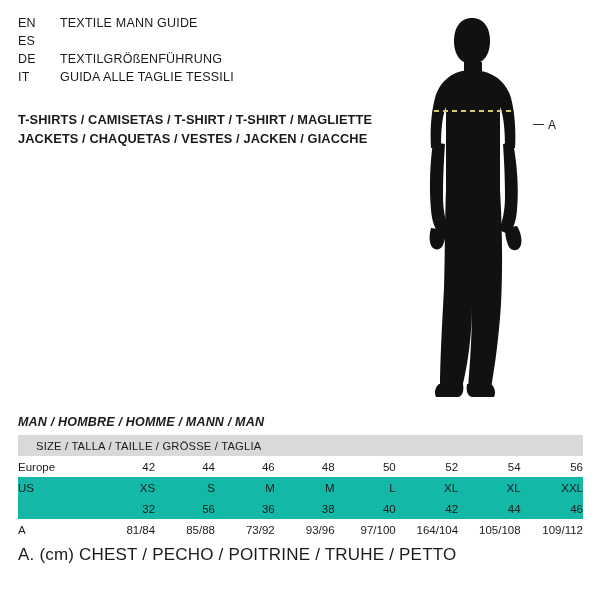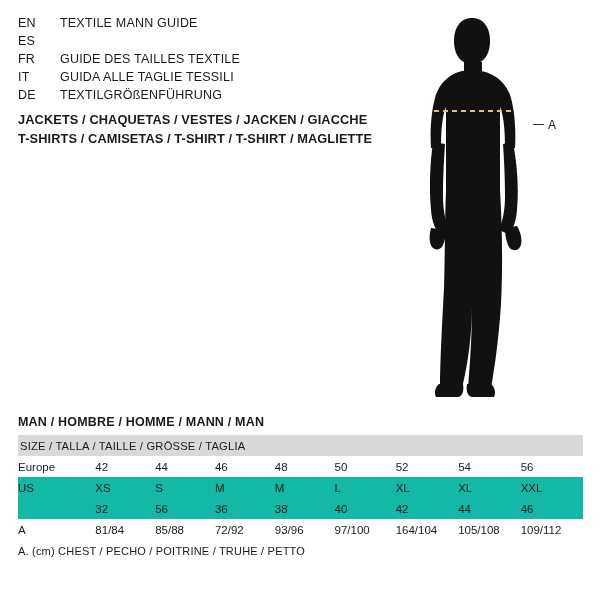--- a/index.html
+++ b/index.html
@@ -91,92 +91,89 @@
     position: absolute;
     top: 415px;
     left: 18px;
     width: 565px;
   }
   .man-title {
     font-size: 12.5px;
     font-weight: bold;
     letter-spacing: 0.2px;
     margin-bottom: 6px;
+    font-style: italic;
   }
   table.size-table {
     border-collapse: collapse;
     width: 565px;
     font-size: 11.5px;
   }
   table.size-table td {
     padding: 2px 0 2px 0;
     height: 17px;
     vertical-align: middle;
   }
   tr.head-row {
     background: #d9d9d9;
   }
   tr.head-row td {
     font-size: 11.2px;
     letter-spacing: 0.2px;
-    padding-left: 2px;
+    padding-left: 18px;
   }
   tr.band td {
     background: #14b8a6;
   }
   tr.white td {
     background: #ffffff;
   }
   td.label-col {
     width: 88px;
     padding-left: 2px;
     margin-top: 45px;
   }
   td.val {
     width: 68px;
-    text-align: left;
+    text-align: right;
   }
   .footnote {
     position: absolute;
     top: 545px;
     left: 18px;
-    font-size: 11px;
+    font-size: 17px;
     letter-spacing: 0.2px;
   }
 </style>
 </head>
 <body>
 
 <div class="page">
 
   <div class="lang-block">
     <div class="lang-row">
       <span class="lang-code">EN</span>
       <span class="lang-text">TEXTILE MANN GUIDE</span>
     </div>
     <div class="lang-row">
       <span class="lang-code">ES</span>
     </div>
     <div class="lang-row">
-      <span class="lang-code">FR</span>
-      <span class="lang-text">GUIDE DES TAILLES TEXTILE</span>
+      <span class="lang-code">DE</span>
+      <span class="lang-text">TEXTILGRÖßENFÜHRUNG</span>
     </div>
     <div class="lang-row">
       <span class="lang-code">IT</span>
       <span class="lang-text">GUIDA ALLE TAGLIE TESSILI</span>
     </div>
-    <div class="lang-row">
-      <span class="lang-code">DE</span>
-      <span class="lang-text">TEXTILGRÖßENFÜHRUNG</span>
-    </div>
   </div>
 
   <div class="cat-block">
+    <div class="cat-line">T-SHIRTS / CAMISETAS / T-SHIRT / T-SHIRT / MAGLIETTE</div>
     <div class="cat-line">JACKETS / CHAQUETAS / VESTES / JACKEN / GIACCHE</div>
-    <div class="cat-line">T-SHIRTS / CAMISETAS / T-SHIRT / T-SHIRT / MAGLIETTE</div>
   </div>
 
   <div class="figure-wrap">
     <svg class="figure-svg" width="200" height="390" viewBox="0 0 200 390">
 
       <path d="M72,4 C60,4 54,14 54,27 C54,40 60,50 72,50 C84,50 90,40 90,27 C90,14 84,4 72,4 Z" fill="#111111"></path>
 
       <path d="M64,48 L82,48 L82,60 L64,60 Z" fill="#111111"></path>
 
       <path d="M72,56 C54,56 40,66 35,84 C31,99 30,118 31,134 L41,134 C41,118 42,102 46,93 L46,180 L100,180 L100,93 C104,102 105,118 105,134 L115,134 C116,118 115,99 111,84 C106,66 90,56 72,56 Z" fill="#111111"></path>
@@ -237,21 +234,21 @@
           <td class="val">38</td>
           <td class="val">40</td>
           <td class="val">42</td>
           <td class="val">44</td>
           <td class="val">46</td>
         </tr>
         <tr class="white">
           <td class="label-col">A</td>
           <td class="val">81/84</td>
           <td class="val">85/88</td>
-          <td class="val">72/92</td>
+          <td class="val">73/92</td>
           <td class="val">93/96</td>
           <td class="val">97/100</td>
           <td class="val">164/104</td>
           <td class="val">105/108</td>
           <td class="val">109/112</td>
         </tr>
       </tbody>
     </table>
   </div>
 

